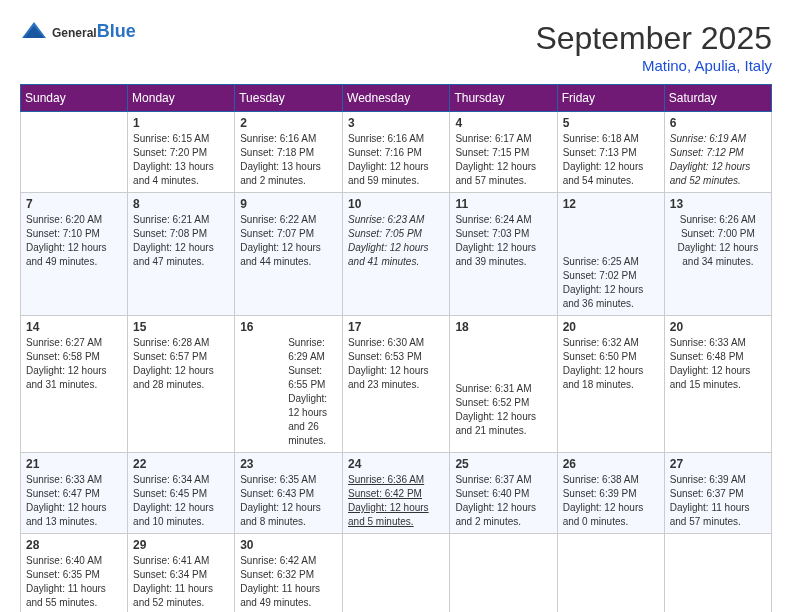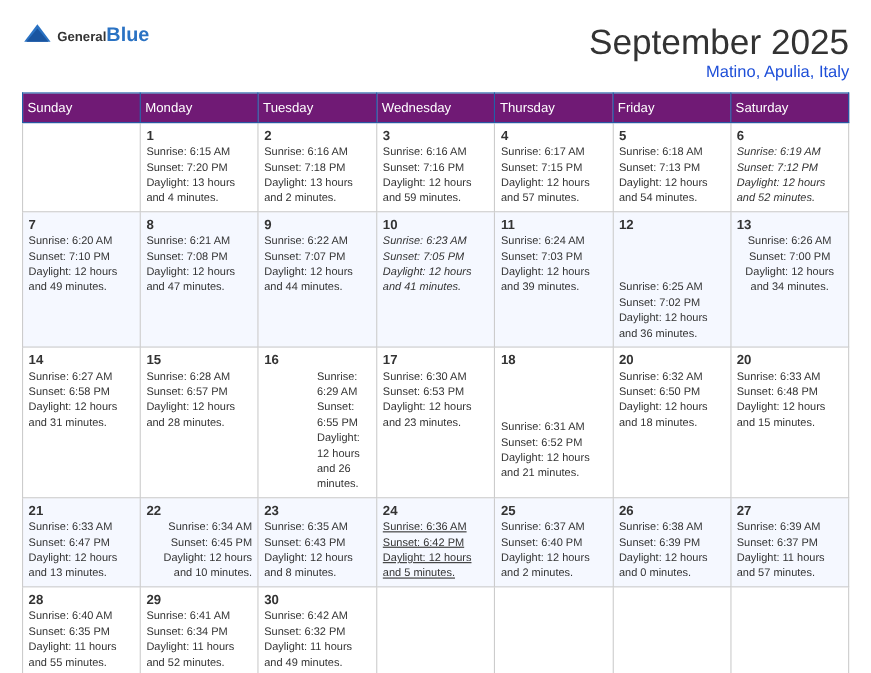--- a/index.html
+++ b/index.html
@@ -266,21 +266,21 @@
       <tr>
         <td>
           <span class="day-num">21</span>
           <div class="day-info" style="white-space: pre-line;">Sunrise: 6:33 AM
 Sunset: 6:47 PM
 Daylight: 12 hours
 and 13 minutes.</div>
         </td>
         <td>
           <span class="day-num">22</span>
-          <div class="day-info" style="white-space: pre-line; text-align: right;">Sunrise: 6:34 AM
+          <div class="day-info" style="white-space: pre-line;">Sunrise: 6:34 AM
 Sunset: 6:45 PM
 Daylight: 12 hours
 and 10 minutes.</div>
         </td>
         <td>
           <span class="day-num">23</span>
           <div class="day-info" style="white-space: pre-line;">Sunrise: 6:35 AM
 Sunset: 6:43 PM
 Daylight: 12 hours
 and 8 minutes.</div>

